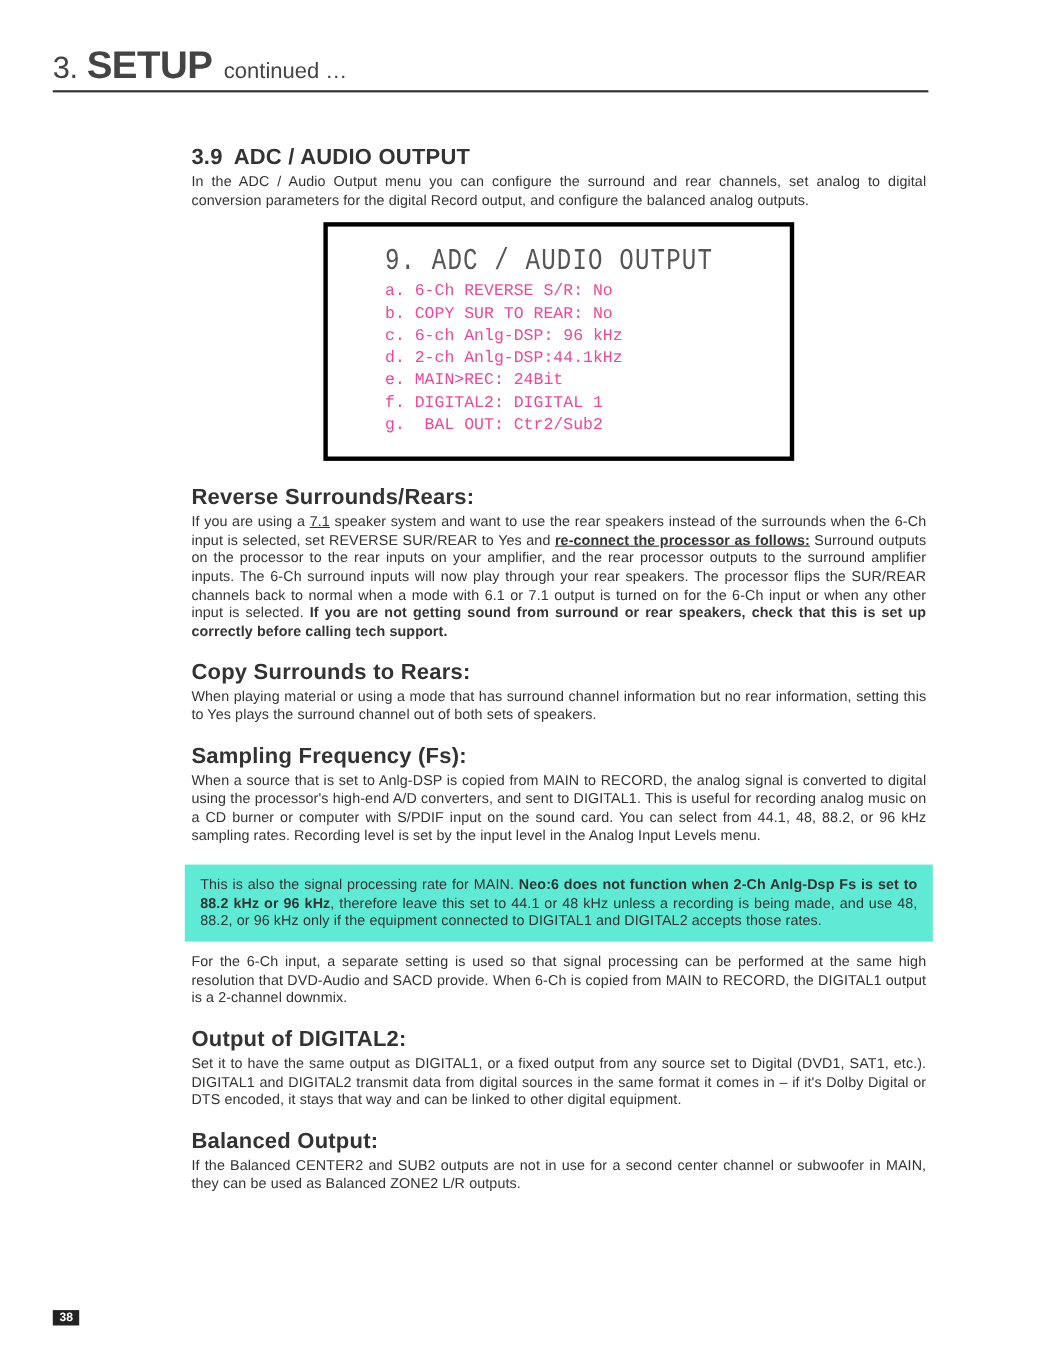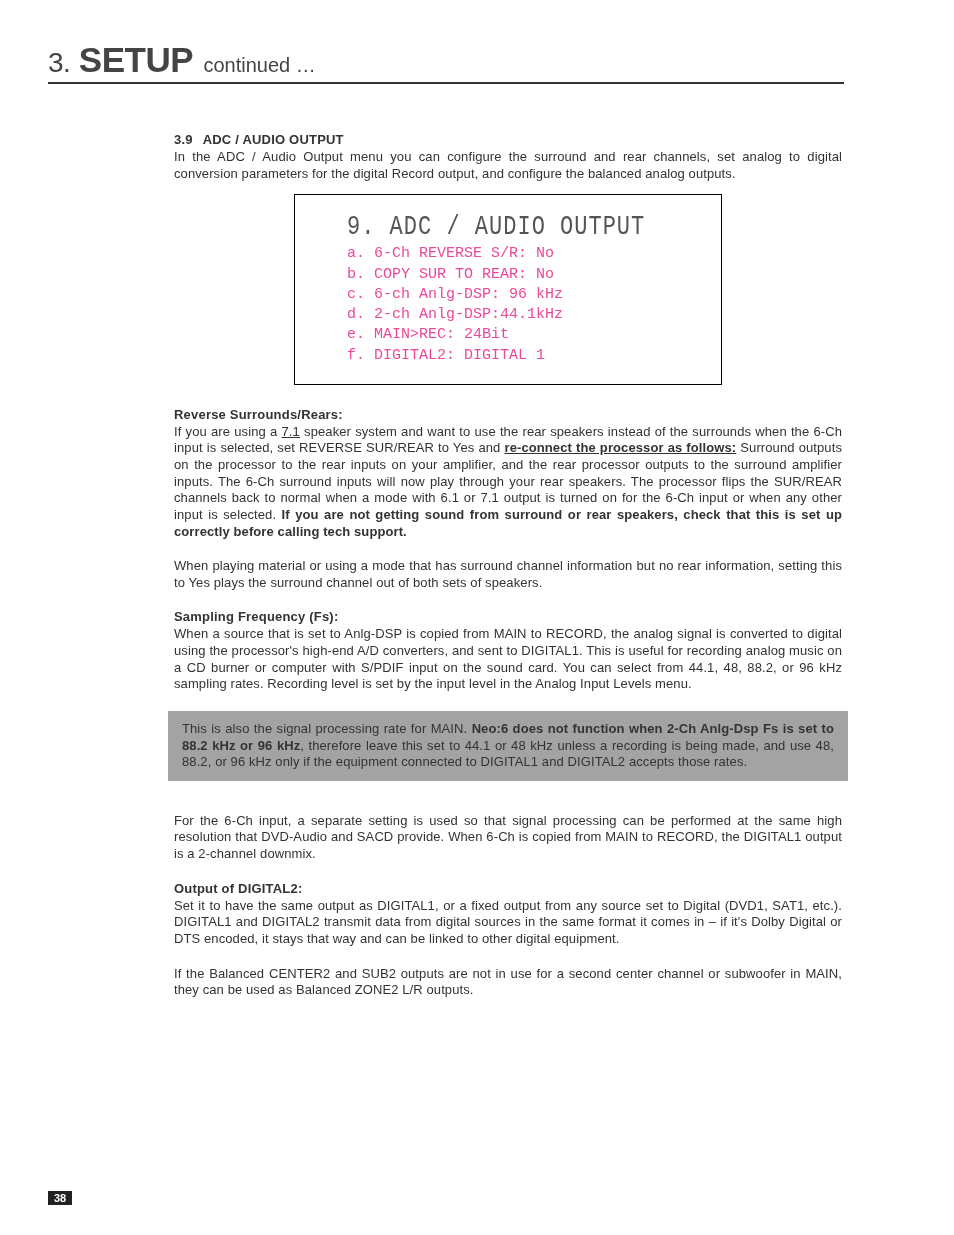--- a/index.html
+++ b/index.html
@@ -42,21 +42,21 @@
     font-stretch: condensed;
   }
   .chapter-header .cont {
     font-size: 20px;
     font-weight: 400;
     margin-left: 6px;
   }
 
   .sec-head {
     font-weight: 700;
-    font-size: 13px;
+    font-size: 20px;
     font-family: "Helvetica Neue Condensed", "Arial Narrow", Arial, sans-serif;
     font-stretch: condensed;
     letter-spacing: 0.2px;
     margin-bottom: 2px;
     color: #333;
   }
   .sec-head .secnum { margin-right: 10px; }
 
   p.body {
     font-size: 13px;
@@ -69,21 +69,21 @@
     letter-spacing: 0.1px;
   }
   p.body.tight { margin-bottom: 12px; }
   p.body .b { font-weight: 700; }
   p.body .u { text-decoration: underline; }
   p.body .bu { font-weight: 700; text-decoration: underline; }
 
   .osd-box {
     width: 428px;
     margin: 8px auto 22px auto;
-    border: 1px solid #000000;
+    border: 4px solid #000000;
     padding: 16px 28px 18px 52px;
     box-sizing: border-box;
   }
   .osd-title {
     font-family: "Courier New", monospace;
     font-size: 22px;
     letter-spacing: 1px;
     color: #555;
     transform: scaleY(1.25);
     transform-origin: left top;
@@ -91,23 +91,23 @@
   }
   .osd-line {
     font-family: "Courier New", monospace;
     font-size: 15px;
     color: #ec4899;
     white-space: pre;
     line-height: 1.35;
   }
 
   .note-box {
-    background: #a3a3a3;
+    background: #5eead4;
     padding: 10px 14px 10px 14px;
-    margin: 0 -6px 32px -6px;
+    margin: 0 -6px 10px -6px;
   }
   .note-box p.body { margin-bottom: 0; text-align: justify; }
 
   .pagenum {
     position: absolute;
     left: 48px;
     bottom: 30px;
     background: #222;
     color: #fff;
     font-size: 11px;
@@ -135,43 +135,46 @@
     <p class="body tight">In the ADC / Audio Output menu you can configure the surround and rear channels, set analog to digital conversion parameters for the digital Record output, and configure the balanced analog outputs.</p>
 
     <div class="osd-box">
       <div class="osd-title">9. ADC / AUDIO OUTPUT</div>
       <div class="osd-line">a. 6-Ch REVERSE S/R: No</div>
       <div class="osd-line">b. COPY SUR TO REAR: No</div>
       <div class="osd-line">c. 6-ch Anlg-DSP: 96 kHz</div>
       <div class="osd-line">d. 2-ch Anlg-DSP:44.1kHz</div>
       <div class="osd-line">e. MAIN&gt;REC: 24Bit</div>
       <div class="osd-line">f. DIGITAL2: DIGITAL 1</div>
+      <div class="osd-line">g.  BAL OUT: Ctr2/Sub2</div>
     </div>
 
     <div class="sec-head">Reverse Surrounds/Rears:</div>
     <p class="body">
       <span>If you are using a </span><span class="u">7.1</span><span> speaker system and want to use the rear speakers instead of the surrounds when the 6-Ch input is selected, set REVERSE SUR/REAR to Yes and </span><span class="bu">re-connect the processor as follows:</span><span> Surround outputs on the processor to the rear inputs on your amplifier, and the rear processor outputs to the surround amplifier inputs. The 6-Ch surround inputs will now play through your rear speakers. The processor flips the SUR/REAR channels back to normal when a mode with 6.1 or 7.1 output is turned on for the 6-Ch input or when any other input is selected. </span><span class="b">If you are not getting sound from surround or rear speakers, check that this is set up correctly before calling tech support.</span>
     </p>
 
+    <div class="sec-head">Copy Surrounds to Rears:</div>
     <p class="body">When playing material or using a mode that has surround channel information but no rear information, setting this to Yes plays the surround channel out of both sets of speakers.</p>
 
     <div class="sec-head">Sampling Frequency (Fs):</div>
     <p class="body">When a source that is set to Anlg-DSP is copied from MAIN to RECORD, the analog signal is converted to digital using the processor's high-end A/D converters, and sent to DIGITAL1. This is useful for recording analog music on a CD burner or computer with S/PDIF input on the sound card. You can select from 44.1, 48, 88.2, or 96 kHz sampling rates. Recording level is set by the input level in the Analog Input Levels menu.</p>
 
     <div class="note-box">
       <p class="body">
         <span>This is also the signal processing rate for MAIN. </span><span class="b">Neo:6 does not function when 2-Ch Anlg-Dsp Fs is set to 88.2 kHz or 96 kHz</span><span>, therefore leave this set to 44.1 or 48 kHz unless a recording is being made, and use 48, 88.2, or 96 kHz only if the equipment connected to DIGITAL1 and DIGITAL2 accepts those rates.</span>
       </p>
     </div>
 
     <p class="body">For the 6-Ch input, a separate setting is used so that signal processing can be performed at the same high resolution that DVD-Audio and SACD provide. When 6-Ch is copied from MAIN to RECORD, the DIGITAL1 output is a 2-channel downmix.</p>
 
 
     <div class="sec-head">Output of DIGITAL2:</div>
     <p class="body">Set it to have the same output as DIGITAL1, or a fixed output from any source set to Digital (DVD1, SAT1, etc.). DIGITAL1 and DIGITAL2 transmit data from digital sources in the same format it comes in – if it's Dolby Digital or DTS encoded, it stays that way and can be linked to other digital equipment.</p>
 
+    <div class="sec-head">Balanced Output:</div>
     <p class="body">If the Balanced CENTER2 and SUB2 outputs are not in use for a second center channel or subwoofer in MAIN, they can be used as Balanced ZONE2 L/R outputs.</p>
 
   </div>
 
   <div class="pagenum">38</div>
 
 </div>
 
 </body></html>

